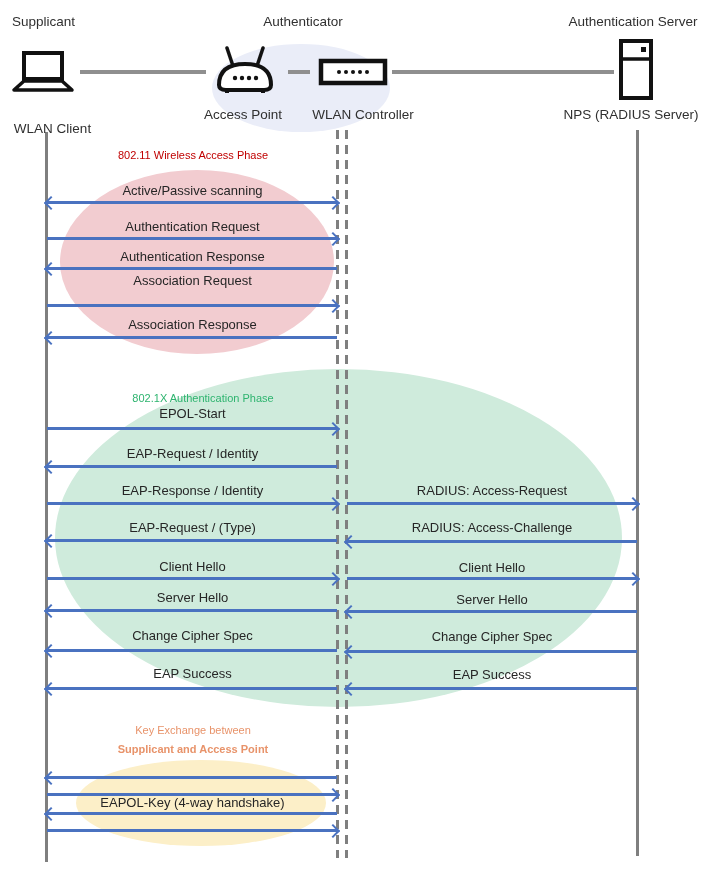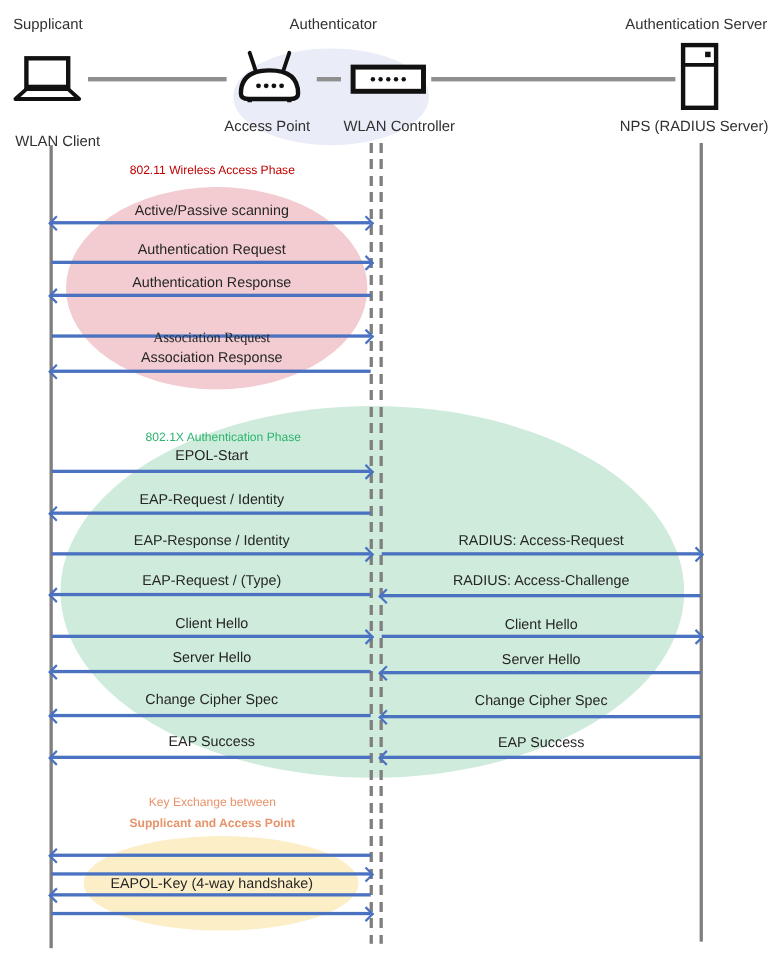--- a/index.html
+++ b/index.html
@@ -116,21 +116,21 @@
 
   <div class="mlabel col-left" style="top:182px;">Active/Passive scanning</div>
   <div class="arrow col-left head-left head-right" style="top:201px;"></div>
 
   <div class="mlabel col-left" style="top:218px;">Authentication Request</div>
   <div class="arrow col-left head-right" style="top:237px;"></div>
 
   <div class="mlabel col-left" style="top:248px;">Authentication Response</div>
   <div class="arrow col-left head-left" style="top:267px;"></div>
 
-  <div class="mlabel col-left" style="top:298px;font-family:Liberation Serif, serif;">Association Request</div>
+  <div class="mlabel col-left" style="top:272px;">Association Request</div>
   <div class="arrow col-left head-right" style="top:304px;"></div>
 
   <div class="mlabel col-left" style="top:316px;text-align:center;">Association Response</div>
   <div class="arrow col-left head-left" style="top:336px;"></div>
 
   <div class="ptitle" style="left:58px;width:290px;top:375px;color:#2eb46f;margin-top:14px;">802.1X Authentication Phase</div>
 
   <div class="mlabel col-left" style="top:405px;">EPOL-Start</div>
   <div class="arrow col-left head-right" style="top:427px;"></div>
 

